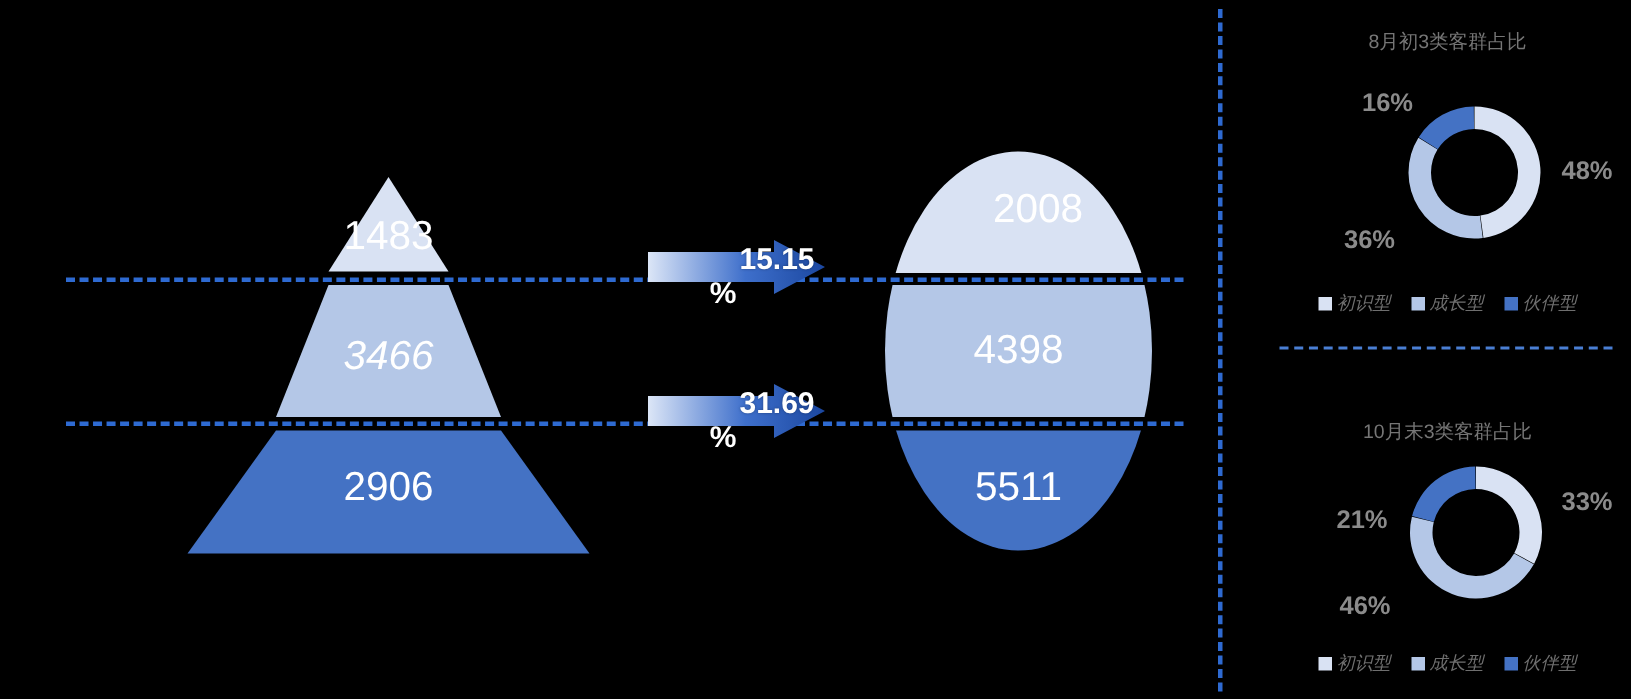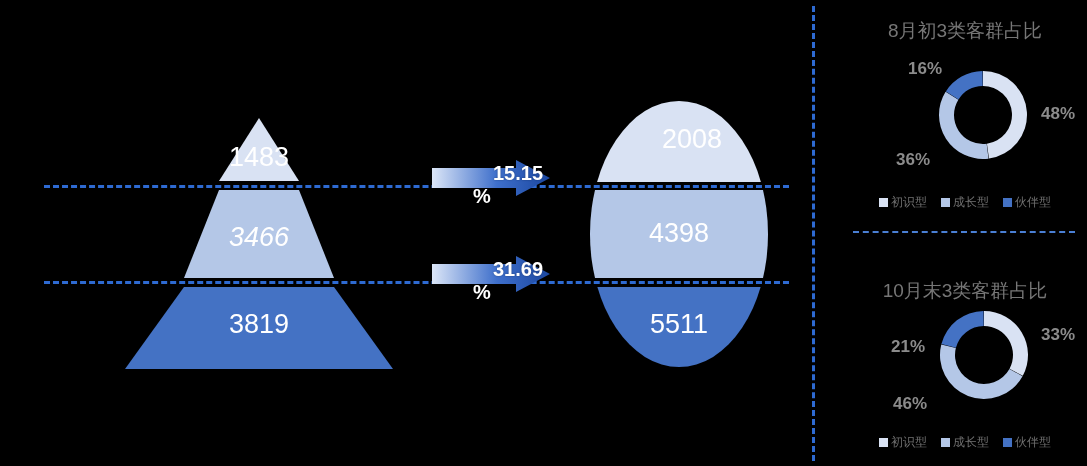--- a/index.html
+++ b/index.html
@@ -76,21 +76,21 @@
     line-height: 1;
   }
 
   
   .donut-panel { position: absolute; }
   .donut-title {
     position: absolute;
     width: 240px;
     text-align: center;
     color: #767676;
-    font-size: 19px;
+    font-size: 13px;
     line-height: 1.2;
     white-space: nowrap;
   }
   .donut-svg { position: absolute; }
   .donut-pct {
     position: absolute;
     color: #8b8b8b;
     font-size: 17px;
     font-weight: bold;
     line-height: 1;
@@ -102,20 +102,21 @@
     align-items: center;
     justify-content: center;
     gap: 14px;
     width: 240px;
   }
   .legend-item {
     display: flex;
     align-items: center;
     gap: 3px;
     white-space: nowrap;
+    font-style: italic;
   }
   .legend-swatch {
     width: 9px;
     height: 9px;
     display: inline-block;
   }
   .legend-text {
     color: #6f6f6f;
     font-size: 12px;
     line-height: 1;
@@ -143,21 +144,21 @@
           <rect x="570" y="287" width="220" height="90"></rect>
         </clipPath>
     </defs>
     <ellipse cx="679" cy="234" rx="89" ry="133" fill="#D9E2F3" clip-path="url(#clipTop)"></ellipse>
     <ellipse cx="679" cy="234" rx="89" ry="133" fill="#B4C7E7" clip-path="url(#clipMid)"></ellipse>
     <ellipse cx="679" cy="234" rx="89" ry="133" fill="#4472C4" clip-path="url(#clipBot)"></ellipse>
   </svg>
 
   <div class="shape-label" style="left:199px;top:144px;width:120px;">1483</div>
   <div class="shape-label" style="left:199px;top:224px;width:120px;font-style:italic;">3466</div>
-  <div class="shape-label" style="left:199px;top:311px;width:120px;">3819</div>
+  <div class="shape-label" style="left:199px;top:311px;width:120px;">2906</div>
 
   <div class="shape-label" style="left:632px;top:126px;width:120px;">2008</div>
   <div class="shape-label" style="left:619px;top:220px;width:120px;">4398</div>
   <div class="shape-label" style="left:619px;top:311px;width:120px;">5511</div>
 
   <div class="dash-h" style="left:44px;top:185px;width:745px;"></div>
   <div class="dash-h" style="left:44px;top:281px;width:745px;"></div>
 
   <div class="arrow-block" style="left:432px;top:160px;">
     <svg class="arrow-svg" width="120" height="66" viewBox="0 0 120 66">

